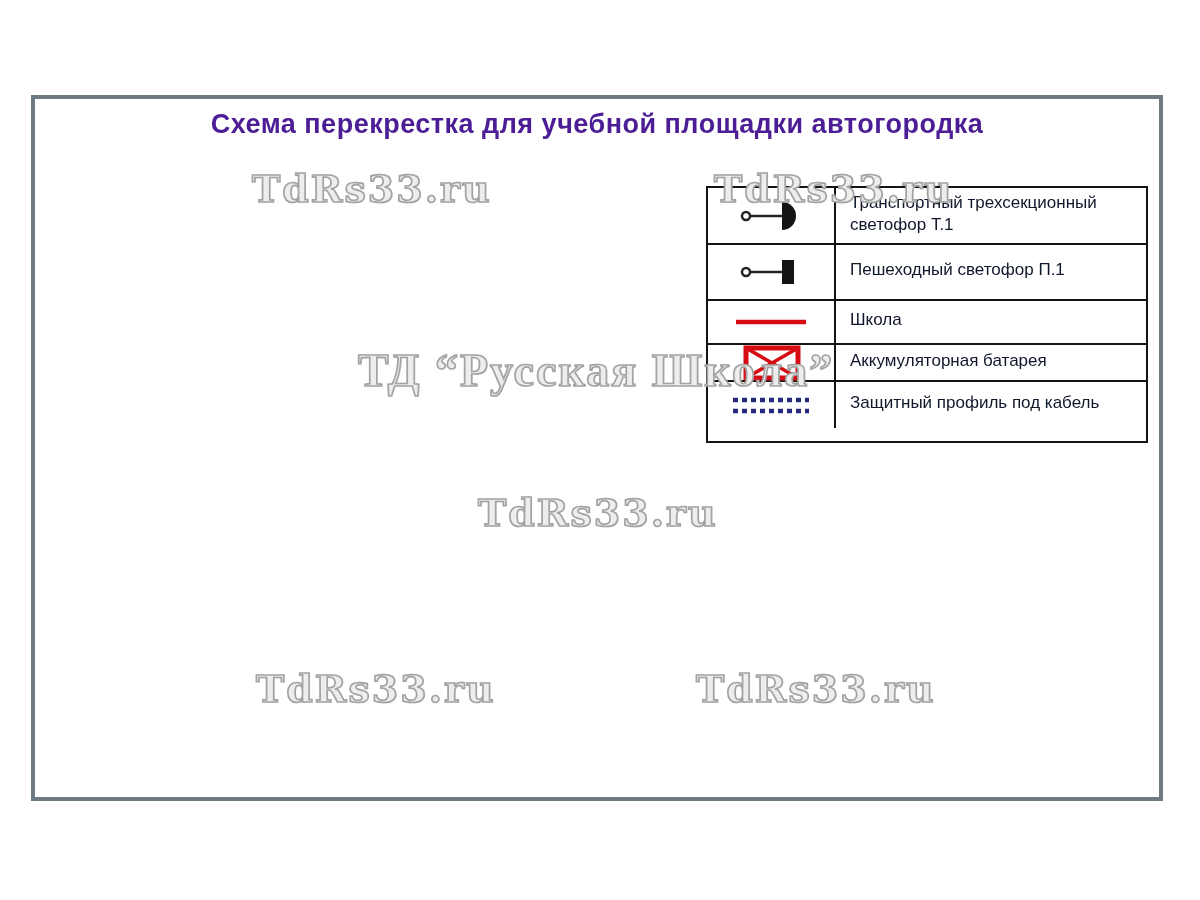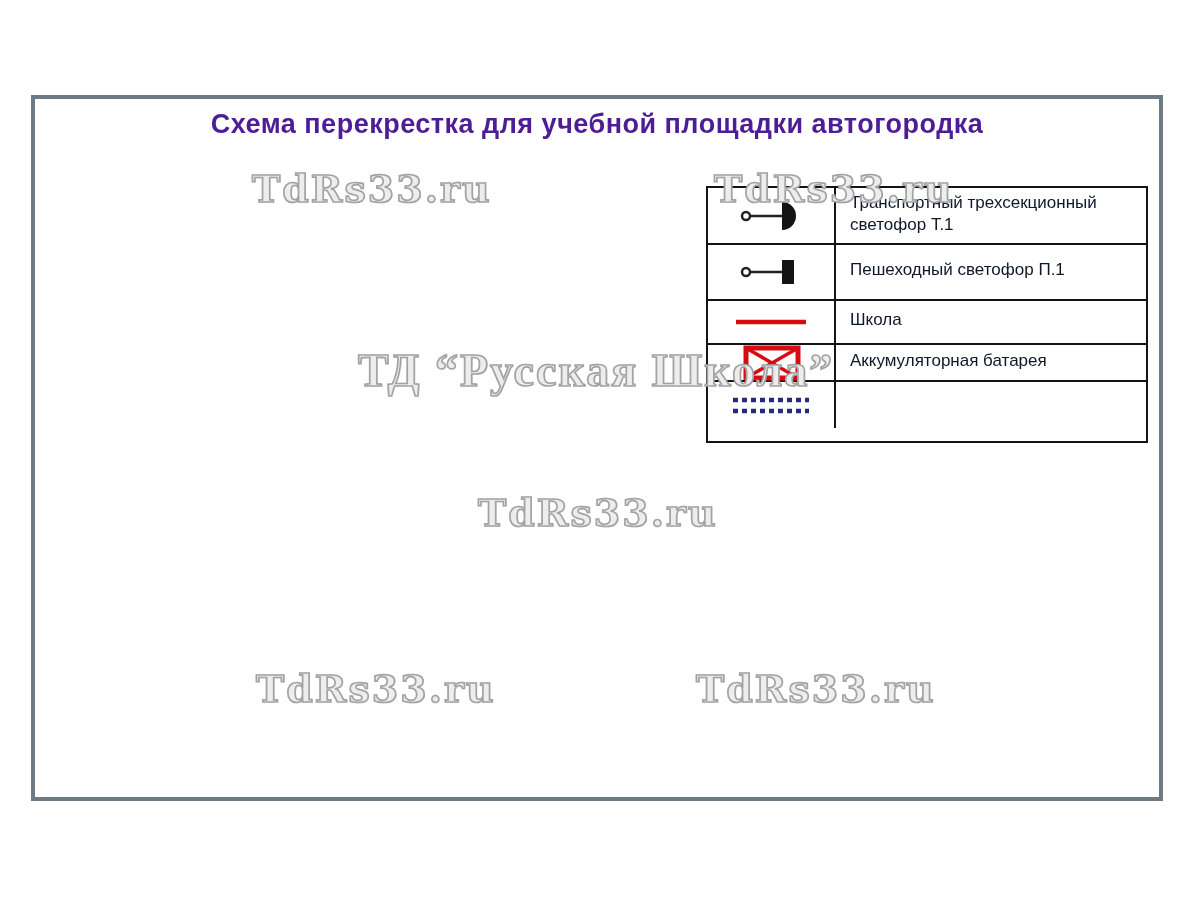--- a/index.html
+++ b/index.html
@@ -258,20 +258,21 @@
     </div>
     <div class="llab">Аккумуляторная батарея</div>
   </div>
   <div class="lrow" style="height:46px">
     <div class="lsym">
       <svg width="92" height="32" viewBox="0 0 92 32">
         <line x1="8" y1="11" x2="84" y2="11" stroke="#252a7e" stroke-width="4.5" stroke-dasharray="5 4"></line>
         <line x1="8" y1="22" x2="84" y2="22" stroke="#252a7e" stroke-width="4.5" stroke-dasharray="5 4"></line>
       </svg>
     </div>
+    <div class="llab">Защитный профиль под кабель</div>
   </div>
 </div>
 
 <div class="wm wm-s abs" style="left:252px; top:166px;">TdRs33.ru</div>
 <div class="wm wm-s abs" style="left:714px; top:166px;">TdRs33.ru</div>
 <div class="wm wm-b abs" style="left:358px; top:344px;">ТД “Русская Школа”</div>
 <div class="wm wm-s abs" style="left:478px; top:490px;">TdRs33.ru</div>
 <div class="wm wm-s abs" style="left:256px; top:666px;">TdRs33.ru</div>
 <div class="wm wm-s abs" style="left:696px; top:666px;">TdRs33.ru</div>
 

